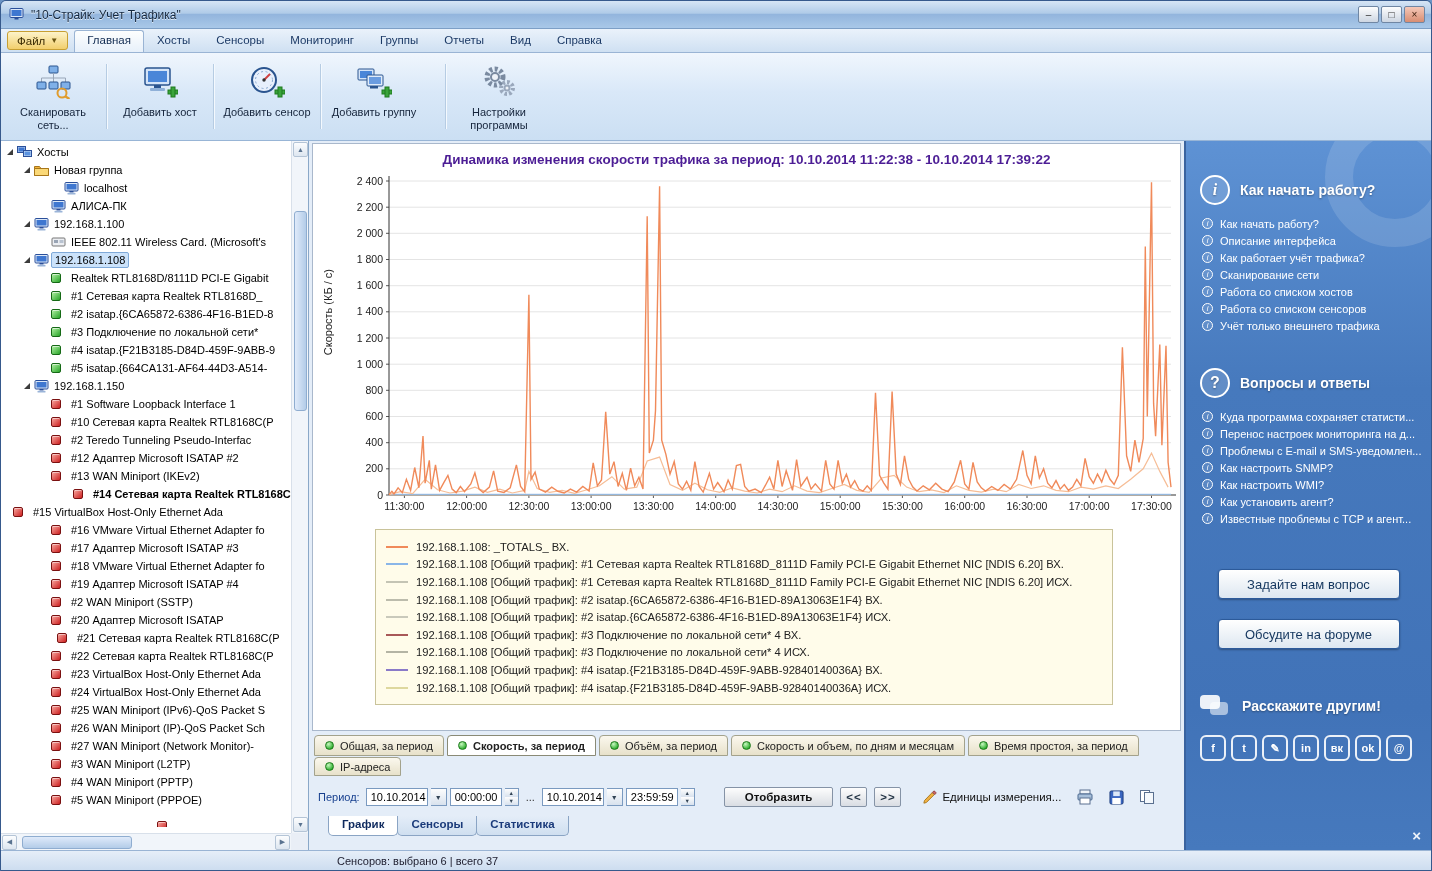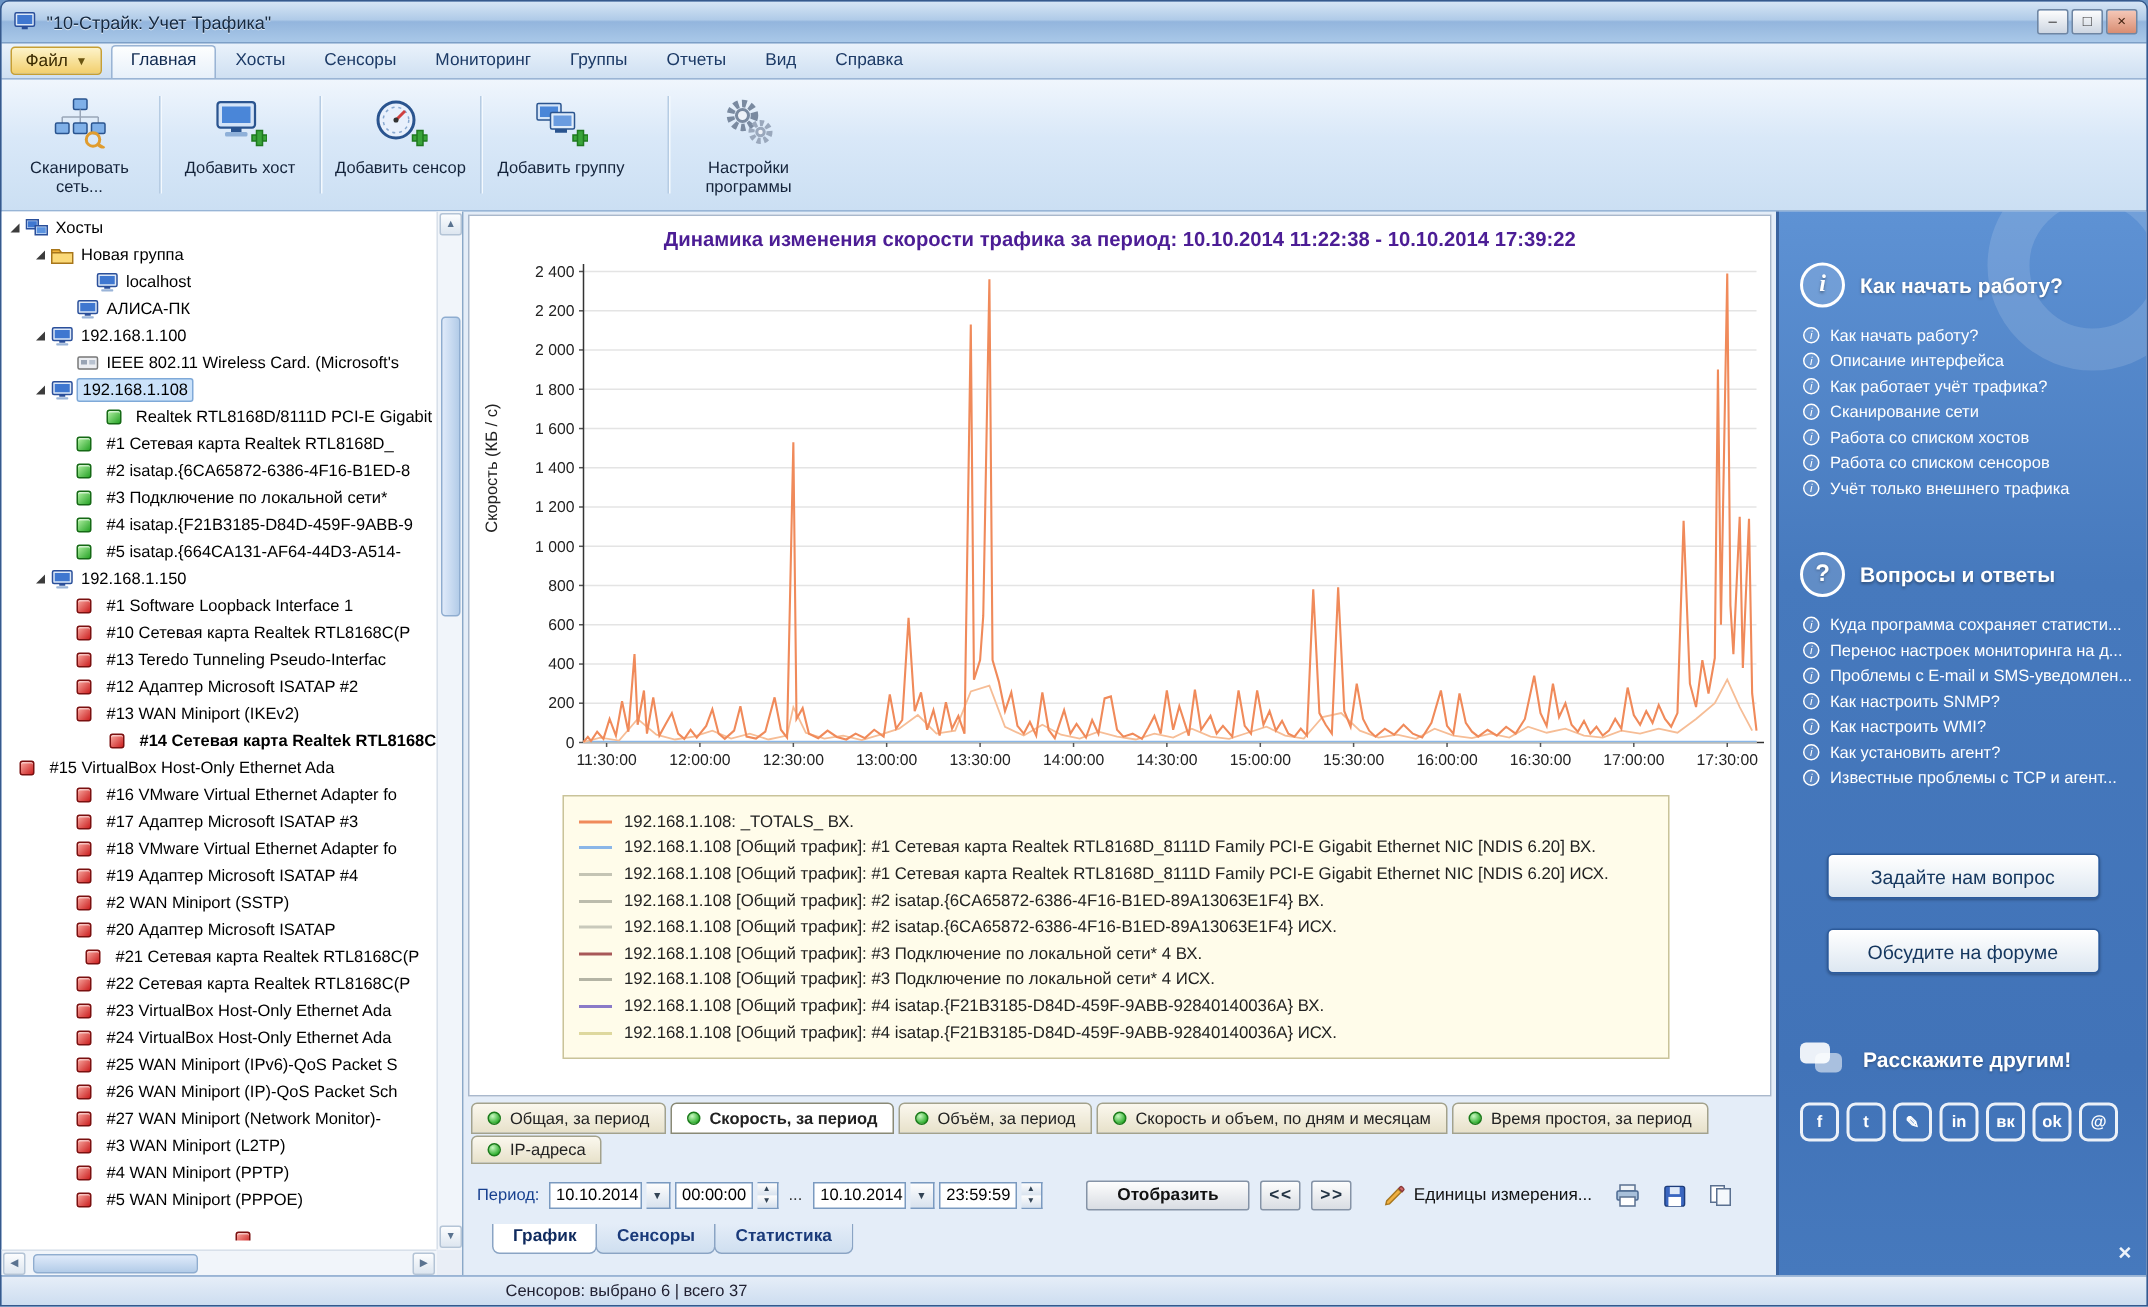--- a/index.html
+++ b/index.html
@@ -297,21 +297,21 @@
             <span class="ticon">
               <svg width="15" height="13" viewBox="0 0 15 13">
                 <rect x="1" y="0.5" width="13" height="8.5" rx="1" fill="#dce8f8" stroke="#2a4f9a"></rect>
                 <rect x="2.5" y="2" width="10" height="5.5" fill="#3f77d0"></rect>
                 <rect x="5.5" y="9" width="4" height="1.5" fill="#2a4f9a"></rect>
                 <rect x="3.5" y="10.8" width="8" height="1.6" rx="0.5" fill="#9ab4d8"></rect>
               </svg>
             </span>
             <span class="tlabel sel">192.168.1.108</span>
           </div>
-          <div class="trow" style="padding-left: 60px; justify-content: flex-end;">
+          <div class="trow" style="padding-left: 38px;">
             <span class="exp"></span>
             <span class="ticon">
               <span class="led g"></span>
             </span>
             <span class="tlabel">Realtek RTL8168D/8111D PCI-E Gigabit</span>
           </div>
           <div class="trow" style="padding-left: 38px;">
             <span class="exp"></span>
             <span class="ticon">
               <span class="led g"></span>
@@ -370,21 +370,21 @@
             <span class="ticon">
               <span class="led r"></span>
             </span>
             <span class="tlabel">#10 Сетевая карта Realtek RTL8168C(P</span>
           </div>
           <div class="trow" style="padding-left: 38px;">
             <span class="exp"></span>
             <span class="ticon">
               <span class="led r"></span>
             </span>
-            <span class="tlabel">#13 Teredo Tunneling Pseudo-Interfac</span>
+            <span class="tlabel">#2 Teredo Tunneling Pseudo-Interfac</span>
           </div>
           <div class="trow" style="padding-left: 38px;">
             <span class="exp"></span>
             <span class="ticon">
               <span class="led r"></span>
             </span>
             <span class="tlabel">#12 Адаптер Microsoft ISATAP #2</span>
           </div>
           <div class="trow" style="padding-left: 38px;">
             <span class="exp"></span>

